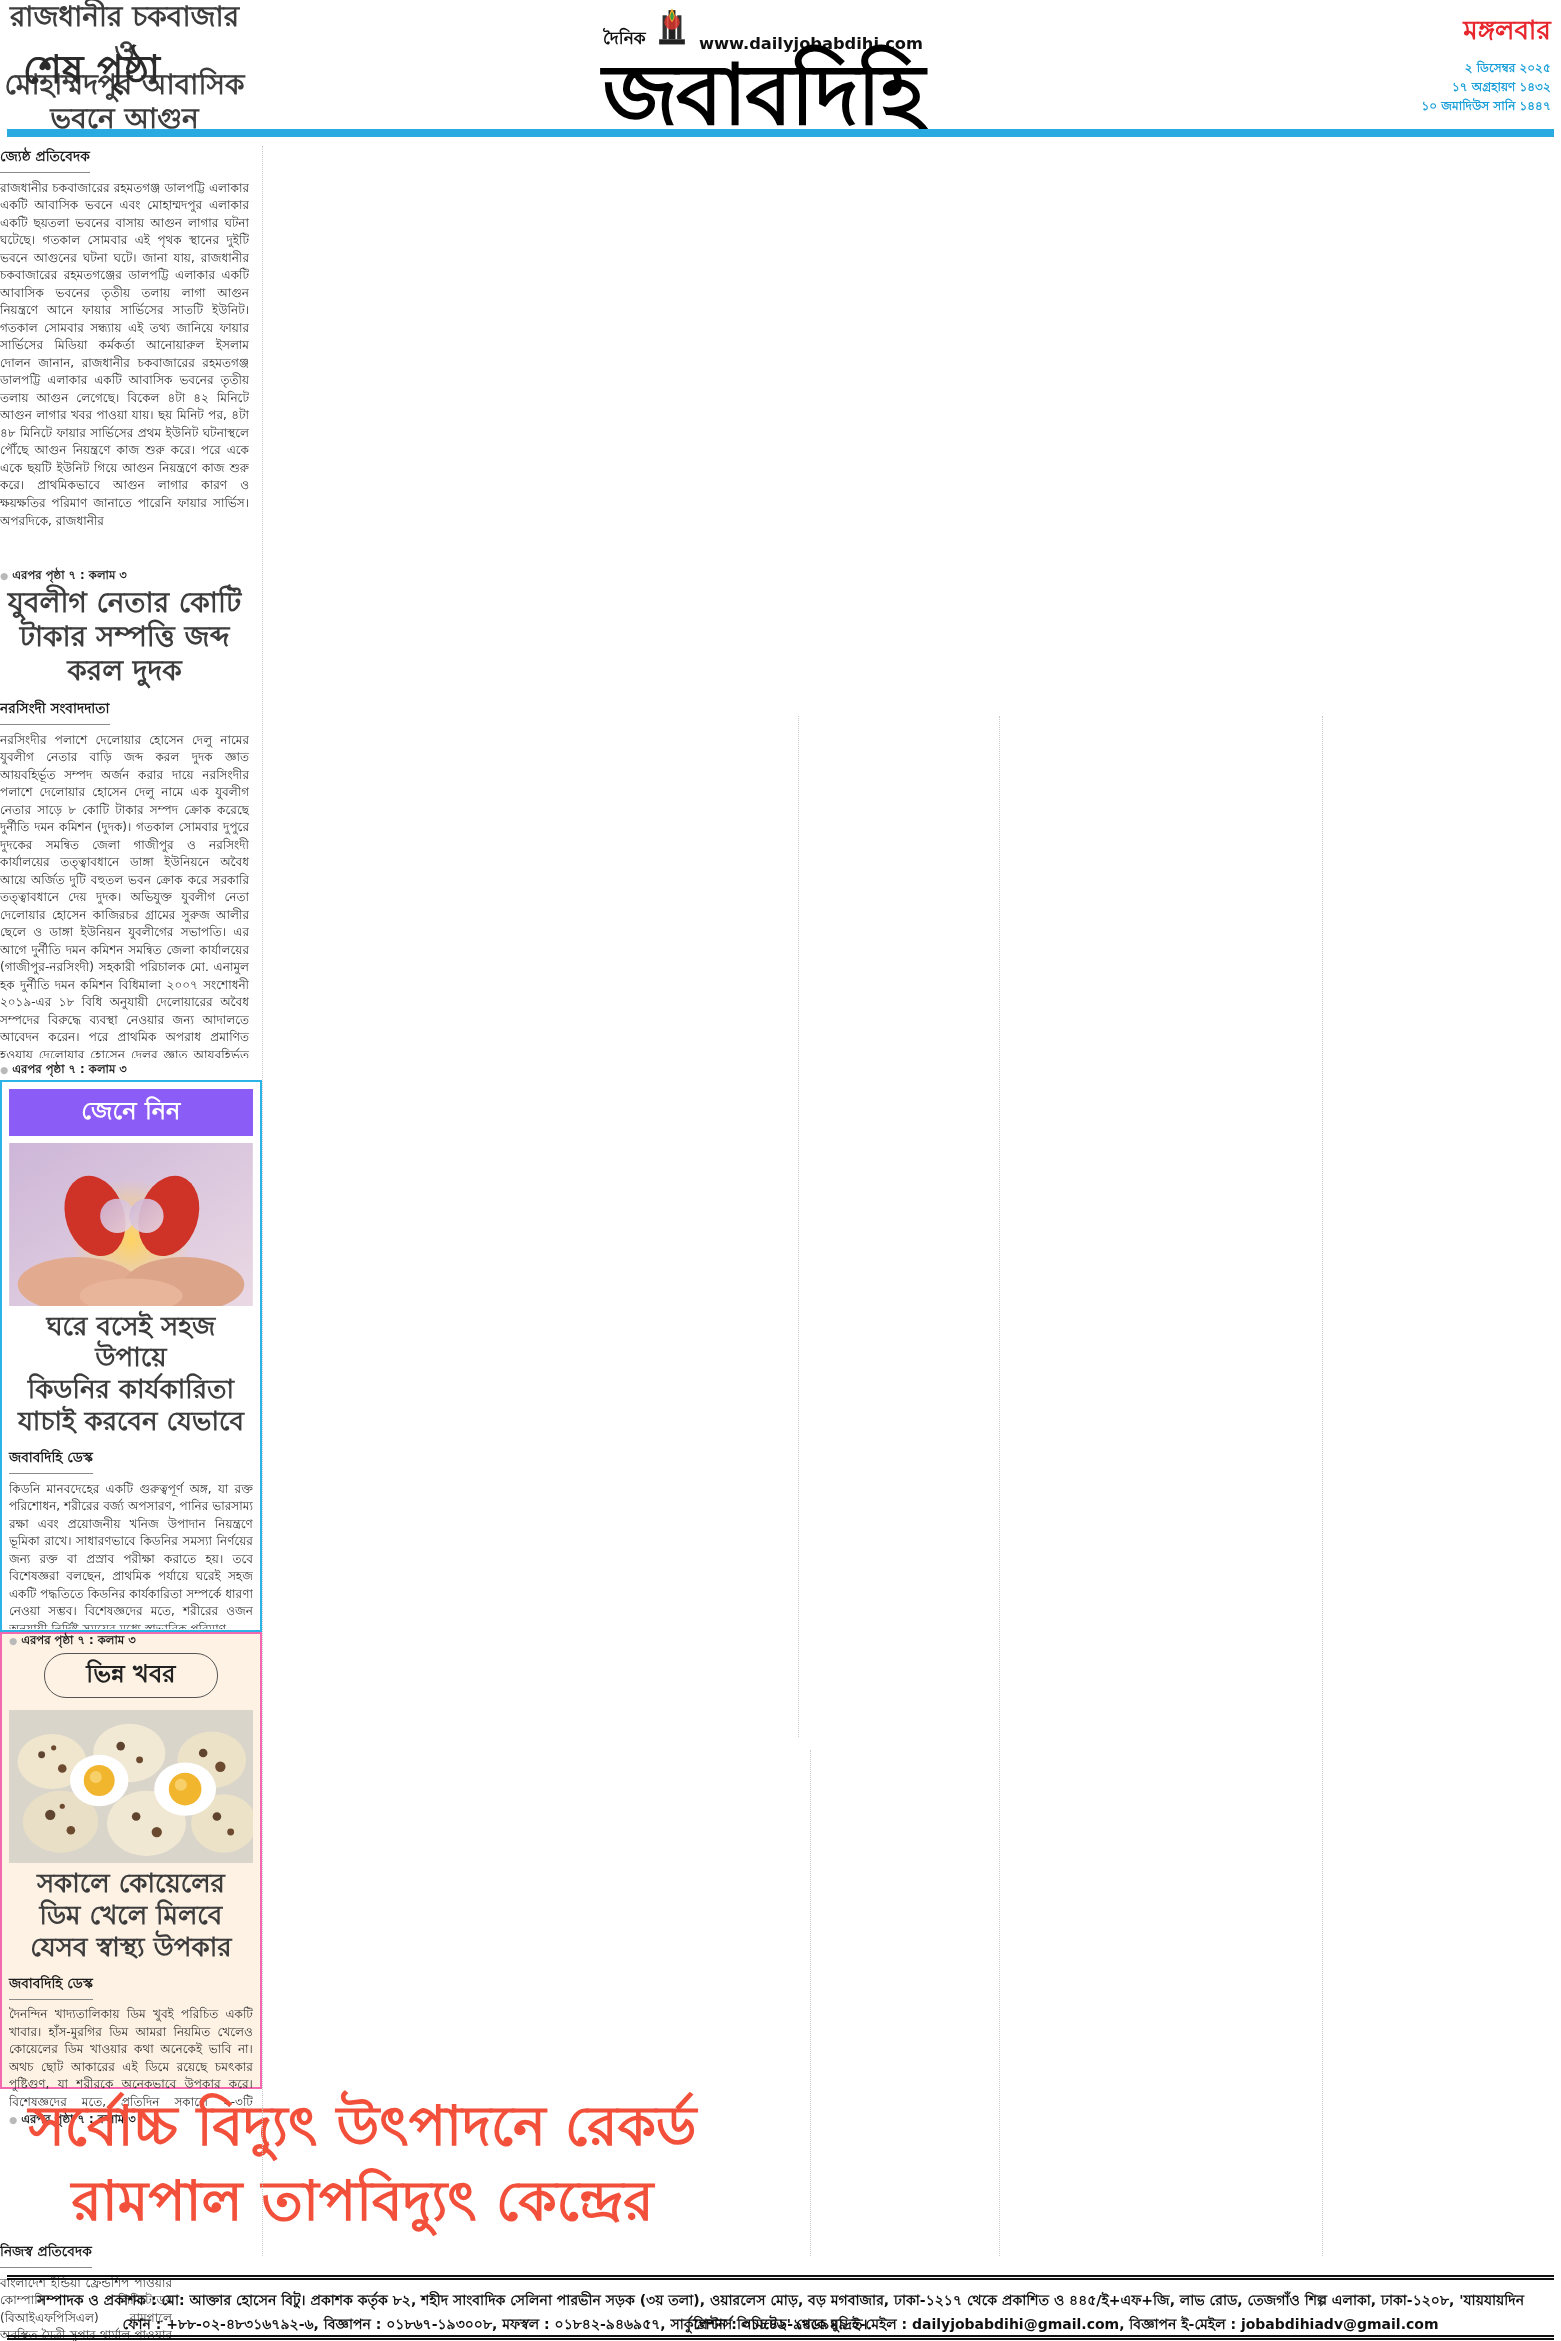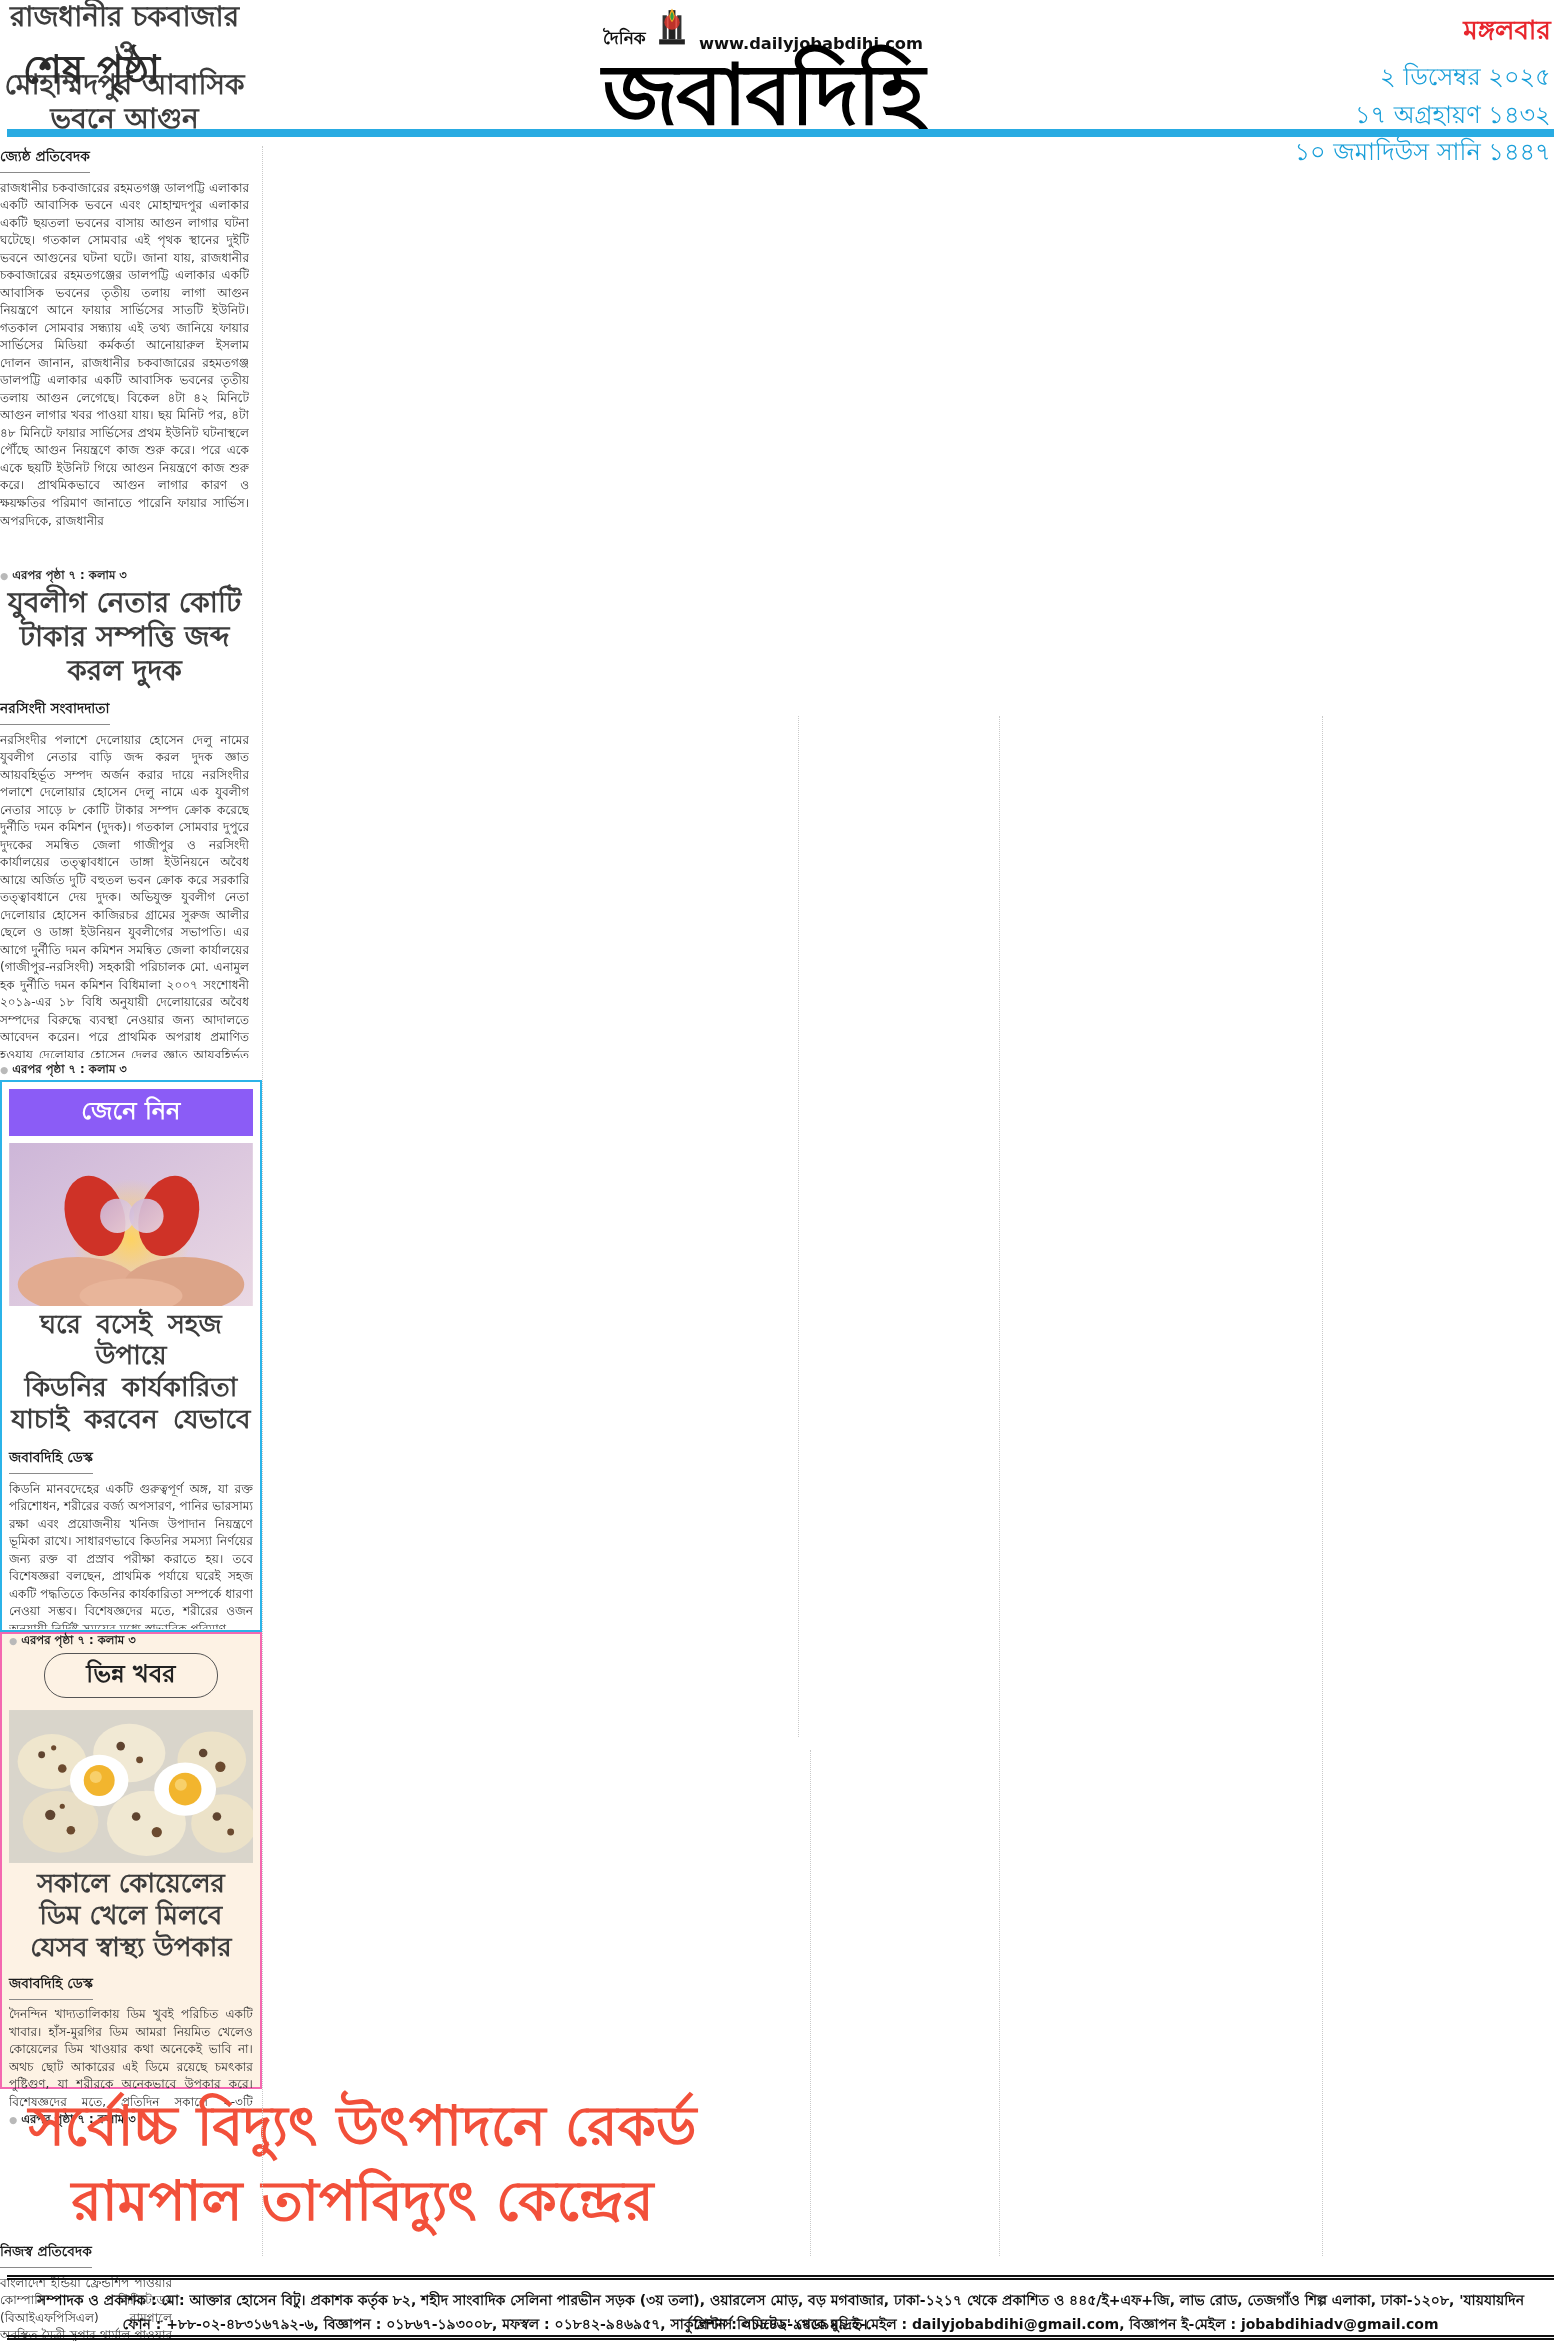--- a/index.html
+++ b/index.html
@@ -35,21 +35,21 @@
         <path d="M21 4 C16 12 18 16 21 20 C24 16 26 12 21 4 Z" fill="#f2a922"></path>
         <path d="M21 8 C18 13 19 16 21 18 C23 16 24 13 21 8 Z" fill="#2f9e44"></path>
       </svg>
       <span style="font-size:16.3px;font-weight:700;color:#111;">www.dailyjobabdihi.com</span>
     </div>
     <div style="font-size:84px;font-weight:900;color:#000000;line-height:1.02;letter-spacing:-1.7px;">জবাবদিহি</div>
   </div>
 
   <div class="abs" style="right:10.3px;top:10.3px;width:275px;text-align:right;">
     <div style="font-size:26px;font-weight:800;color:#e8262d;margin-bottom:5.1px;">মঙ্গলবার</div>
-    <div style="font-size:24px;font-weight:400;color:#1a9fd9;line-height:1.55;">
+    <div style="font-size:12px;font-weight:700;color:#1a9fd9;line-height:1.55;">
       <div>২ ডিসেম্বর ২০২৫</div>
       <div>১৭ অগ্রহায়ণ ১৪৩২</div>
       <div>১০ জমাদিউস সানি ১৪৪৭</div>
     </div>
   </div>
 
   <div class="abs" style="left:6.9px;right:6.9px;top:129px;height:7.7px;background:#29abe2;"></div>
 
   <div class="vsep" style="left:262px;top:146px;height:2110px;"></div>
   <div class="vsep" style="left:798px;top:716px;height:1021px;"></div>
@@ -91,21 +91,21 @@
       <rect width="284" height="190" fill="url(#kbg)"></rect>
       <circle cx="142" cy="105" r="70" fill="url(#kglow)"></circle>
       <ellipse cx="100" cy="85" rx="34" ry="48" fill="#cf3227" transform="rotate(-18 100 85)"></ellipse>
       <circle cx="126" cy="85" r="20" fill="url(#kbg)" opacity="0.9"></circle>
       <ellipse cx="186" cy="85" rx="34" ry="48" fill="#cf3227" transform="rotate(18 186 85)"></ellipse>
       <circle cx="160" cy="85" r="20" fill="url(#kbg)" opacity="0.9"></circle>
       <ellipse cx="80" cy="165" rx="70" ry="32" fill="#e2ab90"></ellipse>
       <ellipse cx="204" cy="165" rx="70" ry="32" fill="#dca488"></ellipse>
       <ellipse cx="142" cy="178" rx="60" ry="20" fill="#e8b59a"></ellipse>
     </svg>
-    <div class="hl" style="font-size:26px;margin-top:5.1px;font-family:Liberation Mono, monospace;">ঘরে বসেই সহজ উপায়ে
+    <div class="hl" style="font-size:26px;margin-top:5.1px;">ঘরে বসেই সহজ উপায়ে
 কিডনির কার্যকারিতা
 যাচাই করবেন যেভাবে</div>
     <div class="byline">জবাবদিহি ডেস্ক</div>
     <div class="body" style="height:148px;">কিডনি মানবদেহের একটি গুরুত্বপূর্ণ অঙ্গ, যা রক্ত পরিশোধন, শরীরের বর্জ্য অপসারণ, পানির ভারসাম্য রক্ষা এবং প্রয়োজনীয় খনিজ উপাদান নিয়ন্ত্রণে ভূমিকা রাখে। সাধারণভাবে কিডনির সমস্যা নির্ণয়ের জন্য রক্ত বা প্রস্রাব পরীক্ষা করাতে হয়। তবে বিশেষজ্ঞরা বলছেন, প্রাথমিক পর্যায়ে ঘরেই সহজ একটি পদ্ধতিতে কিডনির কার্যকারিতা সম্পর্কে ধারণা নেওয়া সম্ভব। বিশেষজ্ঞদের মতে, শরীরের ওজন অনুযায়ী নির্দিষ্ট সময়ের মধ্যে স্বাভাবিক পরিমাণ</div>
     <div class="jump"><span class="dot">●</span> <span>এরপর পৃষ্ঠা ৭ : কলাম ৩</span></div>
   </div>
 
   <div class="art" style="left:8.6px;top:1781px;width:244px;height:439px;border:2.6px solid #f468b0;padding:6.9px;box-sizing:content-box;background:#fdf2e4;">
     <div style="border:1.7px solid #555;border-radius:22px;width:172px;margin:12px auto;text-align:center;font-size:24px;font-weight:700;color:#222;padding:1.7px 0;">ভিন্ন খবর</div>
     <svg width="244" height="153" viewBox="0 0 284 178" class="ph" style="margin-top:6.9px;">

